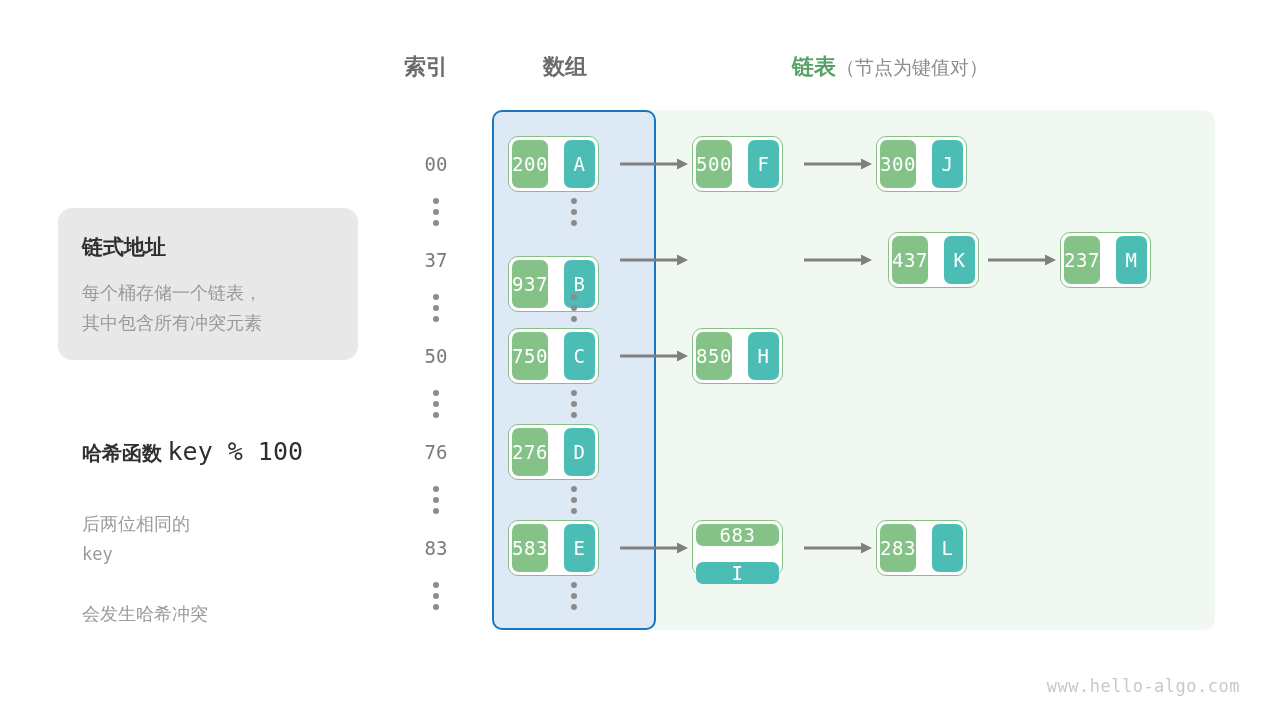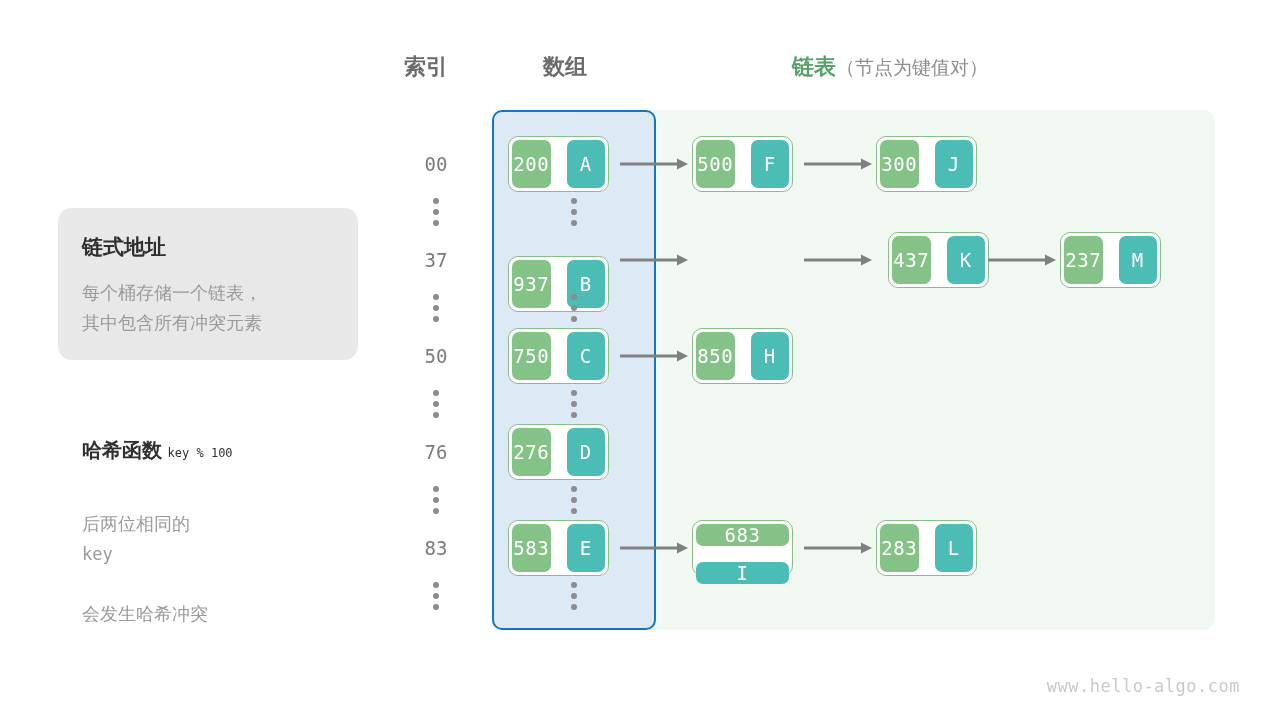--- a/index.html
+++ b/index.html
@@ -95,21 +95,21 @@
     left: 82px;
     top: 437px;
     font-size: 20px;
     font-weight: bold;
     color: #2f2f2f;
     white-space: nowrap;
   }
   #hash-title .mono {
     font-family: "DejaVu Sans Mono", "Liberation Mono", monospace;
     font-weight: normal;
-    font-size: 12px;
+    font-size: 25px;
   }
   #hash-body {
     position: absolute;
     left: 82px;
     top: 479px;
     font-size: 18px;
     line-height: 30px;
     color: #9a9a9a;
     white-space: pre-line;
   }
@@ -131,21 +131,21 @@
     text-align: center;
     font-family: "DejaVu Sans Mono", "Liberation Mono", monospace;
     font-size: 19px;
     color: #7a7a7a;
     line-height: 56px;
   }
 
   
   .node {
     position: absolute;
-    width: 101px;
+    width: 91px;
     height: 56px;
     background: #ffffff;
     border: 1.5px solid #87bf87;
     border-radius: 10px;
     box-sizing: border-box;
     display: flex;
     padding: 3px;
     gap: 16px;
   }
   .cell {

